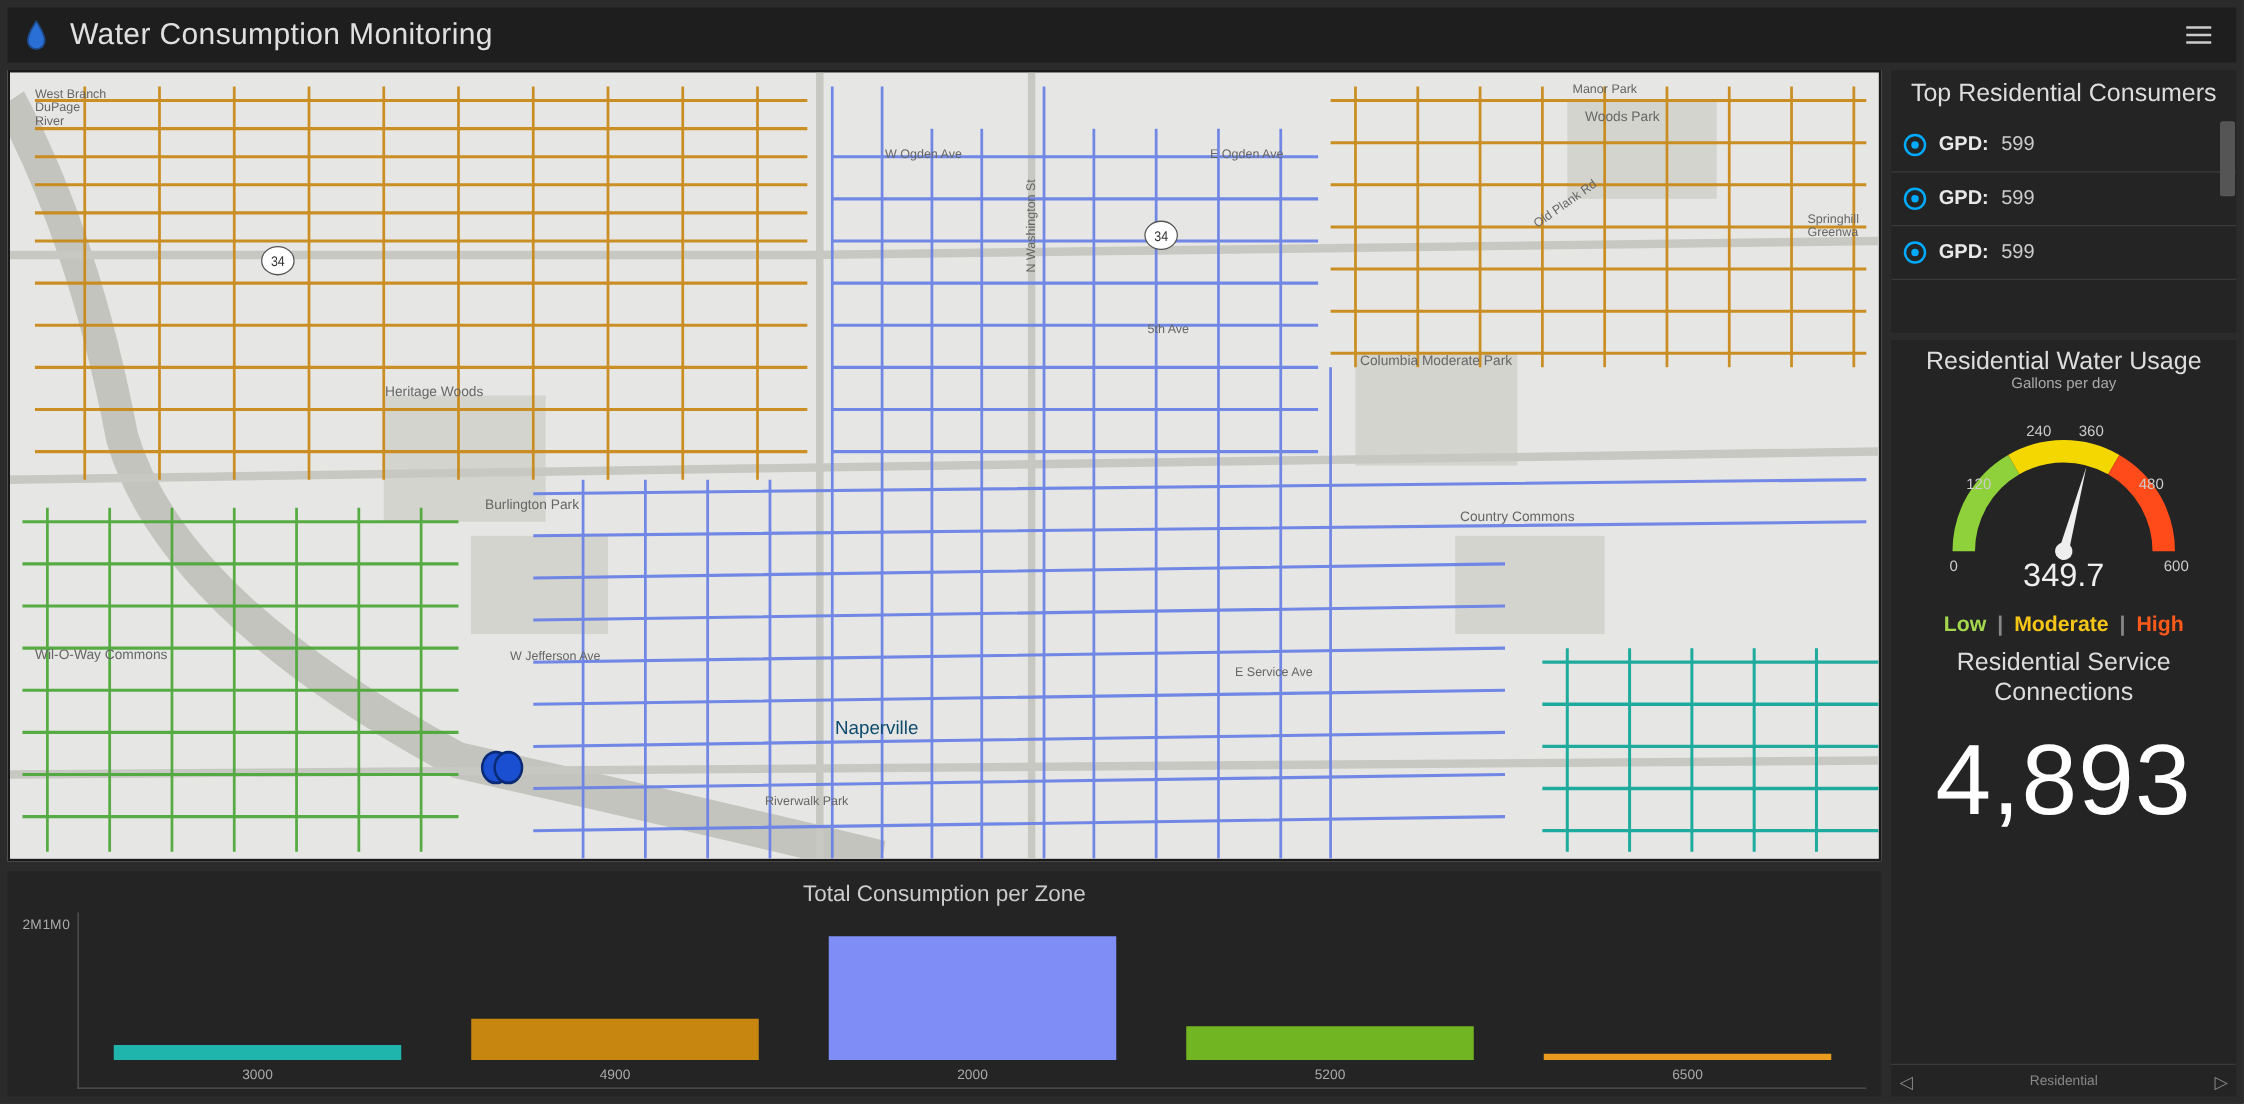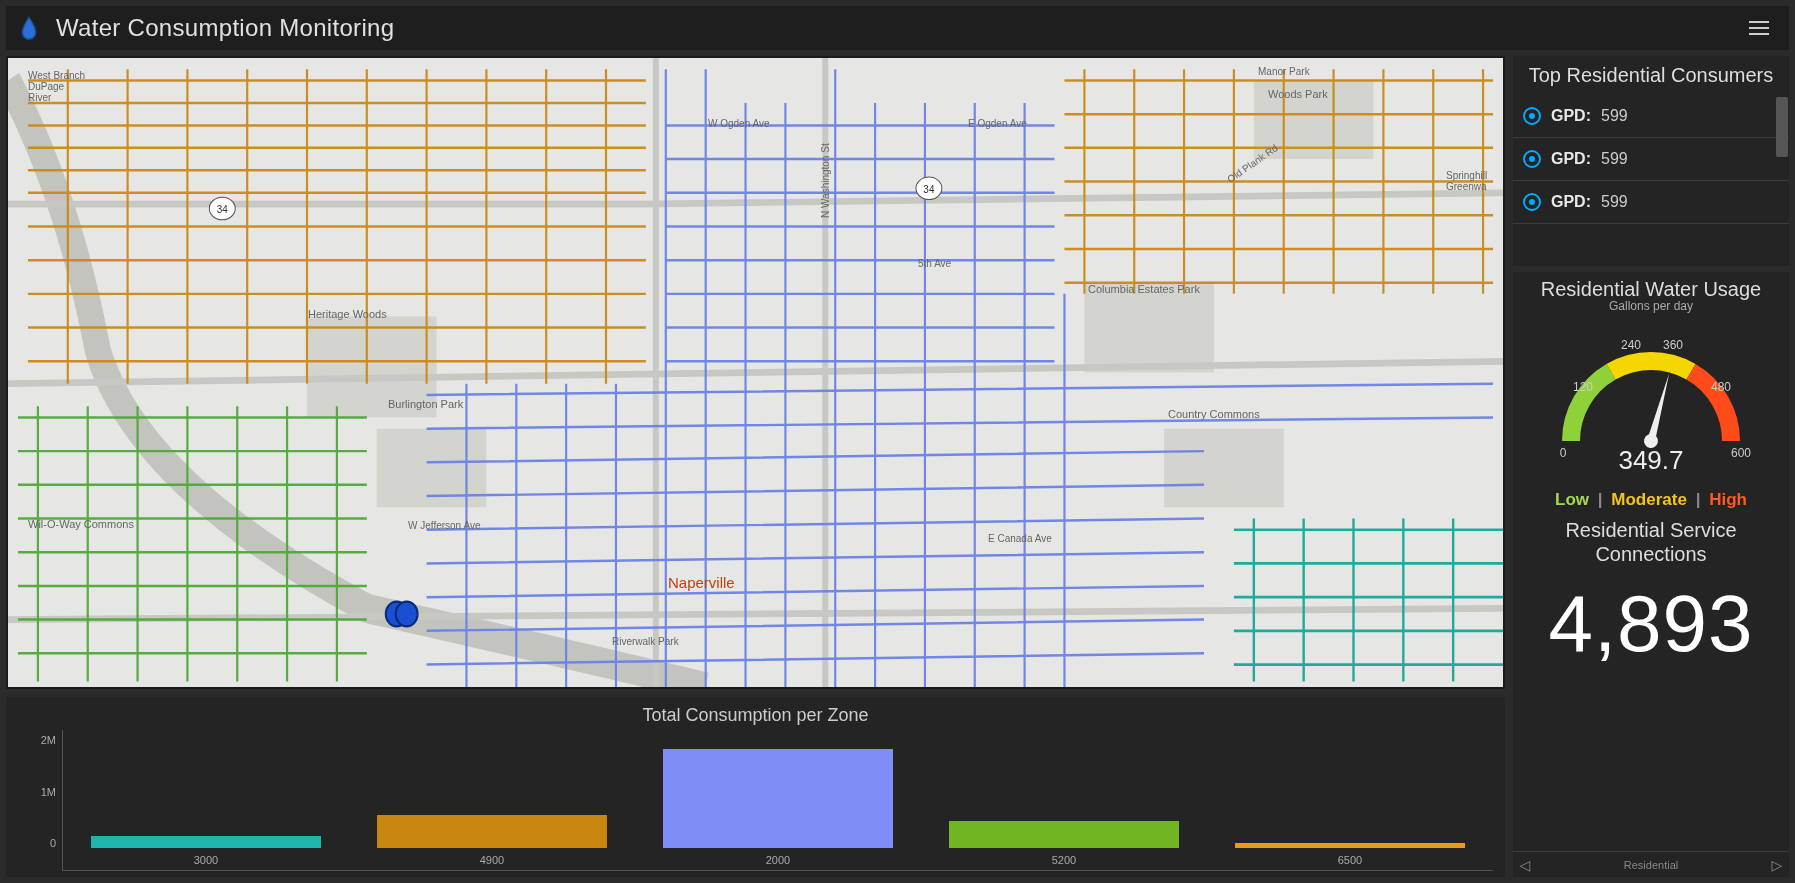--- a/index.html
+++ b/index.html
@@ -116,23 +116,23 @@
     font-weight: 400;
   }
   .chart-area {
     flex: 1;
     display: flex;
     padding: 0 12px 6px 12px;
   }
   .y-axis {
     width: 44px;
     display: flex;
-    flex-direction: column;
+    flex-direction: row;
     justify-content: space-between;
-    align-items: flex-end;
+    align-items: flex-start;
     font-size: 11px;
     color: #aaa;
     padding: 4px 6px 22px 0;
   }
   .bars-wrap {
     flex: 1;
     display: flex;
     align-items: flex-end;
     gap: 0;
     border-left: 1px solid #555;
@@ -350,33 +350,33 @@
           </g>
           <g>
             <ellipse cx="924" cy="116" rx="13" ry="10" fill="#fff" stroke="#555" stroke-width="1"></ellipse>
             <text x="924" y="120" font-size="10" fill="#333" text-anchor="middle">34</text>
           </g>
 
           <circle cx="390" cy="495" r="11" fill="#1a4fd1" stroke="#0a2a75" stroke-width="2"></circle>
           <circle cx="400" cy="495" r="11" fill="#1a4fd1" stroke="#0a2a75" stroke-width="2"></circle>
         </svg>
 
-        <div class="map-label" style="left:660px; top:516px; font-size:15px; color:#c2410c;">Naperville</div>
+        <div class="map-label" style="left:660px; top:516px; font-size:15px; color:#0c4a6e;">Naperville</div>
         <div class="map-label" style="left:300px; top:250px; font-size:11px;">Heritage Woods</div>
         <div class="map-label" style="left:380px; top:340px; font-size:11px;">Burlington Park</div>
         <div class="map-label" style="left:1260px; top:30px; font-size:11px;">Woods Park</div>
         <div class="map-label" style="left:1160px; top:350px; font-size:11px;">Country Commons</div>
-        <div class="map-label" style="left:1080px; top:225px; font-size:11px;">Columbia Estates Park</div>
+        <div class="map-label" style="left:1080px; top:225px; font-size:11px;">Columbia Moderate Park</div>
         <div class="map-label" style="left:20px; top:460px; font-size:11px;">Wil-O-Way Commons</div>
         <div class="map-label" style="left:604px; top:530px; font-size:10px;margin-top:48px;">Riverwalk Park</div>
         <div class="map-label" style="left:1250px; top:8px; font-size:10px;">Manor Park</div>
         <div class="map-label" style="left:20px; top:12px; font-size:10px; width:60px; white-space:normal;">West Branch DuPage River</div>
         <div class="map-label" style="left:700px; top:60px; font-size:10px;">W Ogden Ave</div>
         <div class="map-label" style="left:960px; top:60px; font-size:10px;">E Ogden Ave</div>
-        <div class="map-label" style="left:980px; top:475px; font-size:10px;">E Canada Ave</div>
+        <div class="map-label" style="left:980px; top:475px; font-size:10px;">E Service Ave</div>
         <div class="map-label" style="left:1215px; top:100px; font-size:10px; transform:rotate(-35deg);">Old Plank Rd</div>
         <div class="map-label" style="left:400px; top:462px; font-size:10px;">W Jefferson Ave</div>
         <div class="map-label" style="left:812px; top:160px; font-size:10px; transform:rotate(-90deg); transform-origin:left top;">N Washington St</div>
         <div class="map-label" style="left:910px; top:200px; font-size:10px;">5th Ave</div>
         <div class="map-label" style="right:2px; top:112px; font-size:10px; width:55px; white-space:normal;">Springhill Greenwa</div>
 
       </div>
 
       <div class="chart-panel">
         <div class="chart-title">Total Consumption per Zone</div>

